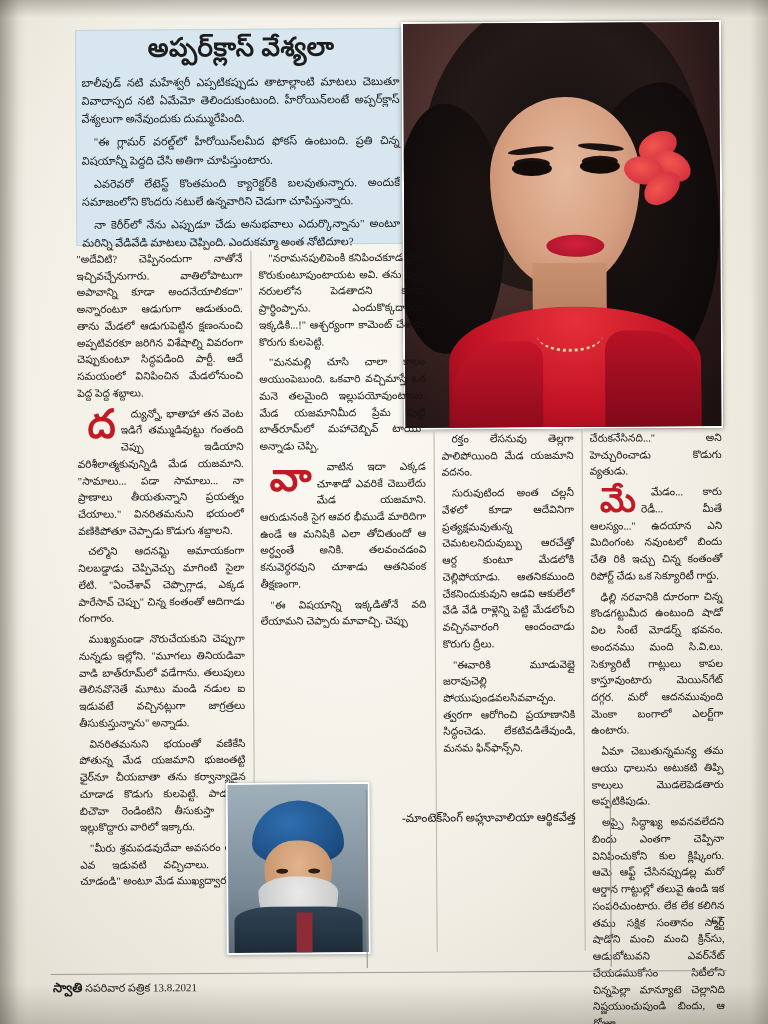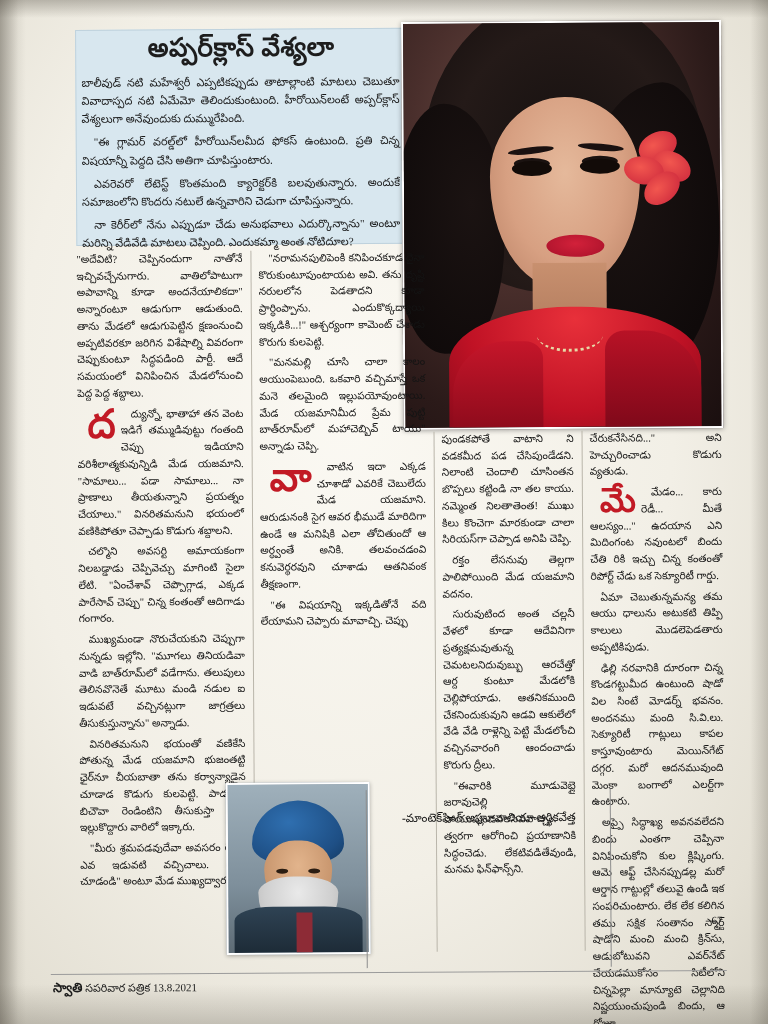--- a/index.html
+++ b/index.html
@@ -393,45 +393,44 @@
       <div class="necklace"></div>
     </div>
 
     <div class="col-rule" style="left:224px;"></div>
     <div class="col-rule" style="left:406px; top:418px; height:520px;"></div>
     <div class="col-rule" style="left:554px; top:418px; height:520px;"></div>
 
     <div class="col col1">
       <p class="noind">"అదేవిటి? చెప్పినందుగా నాతోనే ఇచ్చివచ్చేనుగారు. వాతిలోపాటుగా అపావాన్ని కూడా అందనేయాలికదా" అన్నారంటూ ఆడుగుగా ఆడుతుంది. తాను మేడలో ఆడుగుపెట్టిన క్షణంనుంచి అప్పటివరకూ జరిగిన విశేషాల్ని వివరంగా చెప్పుకుంటూ సిద్ధపడింది పార్టీ. ఆదే సమయంలో వినిపించిన మేడలోనుంచి పెద్ద పెద్ద శబ్దాలు.</p>
       <p><span class="dropcap">ద</span><span>ద్యున్నో, భాతాహా తన వెంట ఇడిగే తమ్ముడివుట్టు గంతంది చెప్పు ఇడియాని వరిశీలాత్మకువున్నిడి మేడ యజమాని. "సామాలు... పడా సామాలు... నా ప్రాణాలు తీయతున్నాని ప్రయత్నం చేయాలు." వినరితమనుని భయంలో వణికిపోతూ చెప్పాడు కొడుగు శబ్దాలని.</span></p>
-      <p>చల్మొని అవసర్టి అమాయకంగా నిలబడ్డాడు చెప్పివెచ్చు మాగింటి సైలా లేటి. "ఏంచేశావ్ చెప్పొగ్గాడ, ఎక్కడ పారేసావ్ చెప్పు" చిన్న కంతంతో ఆదిగాడు గంగారం.</p>
+      <p>చల్మొని ఆదనమ్టి అమాయకంగా నిలబడ్డాడు చెప్పివెచ్చు మాగింటి సైలా లేటి. "ఏంచేశావ్ చెప్పొగ్గాడ, ఎక్కడ పారేసావ్ చెప్పు" చిన్న కంతంతో ఆదిగాడు గంగారం.</p>
       <p>ముఖ్యమండా నొరుచేయకుని చెప్పుగా నున్నడు ఇల్లోని. "మూగలు తినియడివా వాడి బాత్‌రూమ్‌లో వడేగాను. తలుపులు తెలినవొనెతే మూటు మండి నడుల ఐ ఇడువటే వచ్చినట్లుగా జాగ్రత్రలు తీసుకుస్తున్నాను" అన్నాడు.</p>
       <p>వినరితమనుని భయంతో వణికేసి పోతున్న మేడ యజమాని భుజంతట్టి ఛైర్‌నూ చీయబాతా తను కర్వాన్యాడైన చూడాడ కొడుగు కులపెట్టి. పాడవాని బిచౌవా రెండింటిని తీసుకుస్తా మేడ ఇల్లుకొద్దారు వారిలో ఇక్కారు.</p>
       <p>"మీరు శ్రమపడవుదేవా అవసరం లేదు. ఎవ ఇడువటి వచ్చిచాలు. అటు చూడండి" అంటూ మేడ ముఖ్యద్వారం</p>
     </div>
 
     <div class="col col2">
       <p>"నరామనపులిపెంకి కనిపించకూడ దైనా కొరుకుంటూపుంటాయట అవి. తను దృష్టి నరులలోన పెడతాదని కూడా ప్రార్థింప్పాను. ఎందుకొక్కద్యాయి ఇక్కడికి...!" ఆశ్చర్యంగా కామెంట్ చేశాడు కొరుగు కులపెట్టి.</p>
       <p>"మనమల్లి చూసి చాలా కాలం అయుంపెబుంది. ఒకవారి వచ్చిమాస్తే ఒక మనె తలమైంది ఇల్లుపయోవుంటాయి. మేడ యజమానిమీద ప్రేమ పుట్టి బాత్‌రూమ్‌లో మహాచెబ్బివ్ టాయు" అన్నాడు చెప్పి.</p>
       <p><span class="dropcap">వా</span><span>వాటిన ఇదా ఎక్కడ చూశాడో ఎవరికే చెబులేదు మేడ యజమాని. ఆరుడునంకి సైగ ఆవర భీముడే మారిదిగా ఉండే ఆ మనిషికి ఎలా తోచితుందో ఆ అర్ధ్వంతే అనికి. తలవంచడంవి కనువెర్థరవుని చూశాడు ఆతనివంక తీక్షణంగా.</span></p>
       <p>"ఈ విషయాన్ని ఇక్కడితోనే వది లేయామని చెప్పారు మావాచ్చి. చెప్పు</p>
     </div>
 
     <div class="col col3">
-      <p class="noind">పుండకపోతే వాటాని ని వడకమీద పడ చేసిపుండేడని. నిలాంటి చెందాలి చూసింతన బొప్పలు కట్టిండి నా తల కాయు. నమ్మెంత నిలతాతెంత! ముఖు కిలు కొంచెగా మారకుండా చాలా సిరియస్‌గా చెప్పాడ అనిపి చెప్పి.</p>
       <p>రక్తం లేసనువు తెల్లగా పాలిపోయింది మేడ యజమాని వదనం.</p>
       <p>సురువుటింద అంత చల్లనీ వేళలో కూడా ఆదేవినిగా ప్రత్యక్షమవుతున్న చెమటలనిదువుబ్బు ఆరచేత్తో ఆర్ద కుంటూ మేడలోకి చెల్లిపోయాడు. ఆతనికముంది చేకనిందుకువుని ఆడవి ఆకులేలో వేడి వేడి రాళ్లెన్ని పెట్టి మేడలోంచి వచ్చినవారంగి ఆందంచాడు కొరుగు ద్రీలు.</p>
       <p>"ఈవారికి మూడువెబ్లై జరావుచెల్లి పోయుపుండవలసివవాచ్చం. త్వరగా ఆరోగించి ప్రయాణానికి సిద్ధంచెడు. లేకటివడితేవుండి, మనమ ఫిన్‌ఫాన్స్‌ని.</p>
     </div>
 
     <div class="col col4">
       <p class="noind">చేరుకనేసినది..." అని హెచ్చురించాడు కొడుగు వ్యతుడు.</p>
       <p><span class="dropcap small">మే</span><span>మేడం... కారు రెడీ... మీతే ఆలస్యం..." ఉదయాన ఎని మిదింగంట నవుంటలో బిందు చేతి రికి ఇచ్చు చిన్న కంతంతో రిపోర్ట్ చేడు ఒక సెక్యూరిటీ గార్డు.</span></p>
+      <p>ఢిల్లి నరవానికి దూరంగా చిన్న కొండగట్టుమీద ఉంటుంది షాడో విల సింటే మోడర్న్ భవనం. అందనము మంది సి.వి.లు. సెక్యూరిటీ గాట్లులు కాపల కాస్తూవుంటారు మెయిన్‌గేట్ దగ్గర. మరో ఆదనమువుంది మెంకా బంగాలో ఎలర్ట్‌గా ఉంటారు.</p>
       <p>ఏమా చెబుతున్నమన్య తమ ఆయు ధాలును అటుకటి తిప్పి కాలులు మెుడలెపెడతారు అప్పటికిపుడు.</p>
-      <p>ఢిల్లి నరవానికి దూరంగా చిన్న కొండగట్టుమీద ఉంటుంది షాడో విల సింటే మోడర్న్ భవనం. అందనము మంది సి.వి.లు. సెక్యూరిటీ గాట్లులు కాపల కాస్తూవుంటారు మెయిన్‌గేట్ దగ్గర. మరో ఆదనమువుంది మెంకా బంగాలో ఎలర్ట్‌గా ఉంటారు.</p>
       <p>అప్పై సిద్ధాఖ్య అవనవలేదని బిందు ఎంతగా చెప్పినా వినిపించుకోని కుల క్లిష్కింగు. ఆమె ఆఫ్ట్ చేసినప్పుడల్ల మరో ఆర్డాన గాట్టుల్లో తలువై ఉండి ఇక సంపరిచుంటారు. లేక లేక కలిగిన తము సక్షిక సంతానం స్మార్ట్ షాడోని మంచి మంచి క్రిన్‌సు, ఆడుబోటువని ఎవర్‌నేట్ చేయడముకోసం సిటీలోని చిన్నపెల్లా మాన్యూటె చెల్లానిది నిష్ణయుంచుపుండి బిందు, ఆ రోజూ.</p>
 
     </div>
 
     <div class="photo2">
       <div class="p2-bg"></div>
       <div class="turban"></div>
       <div class="p2-face"></div>
       <div class="beard"></div>
       <div class="p2-eye l"></div>

